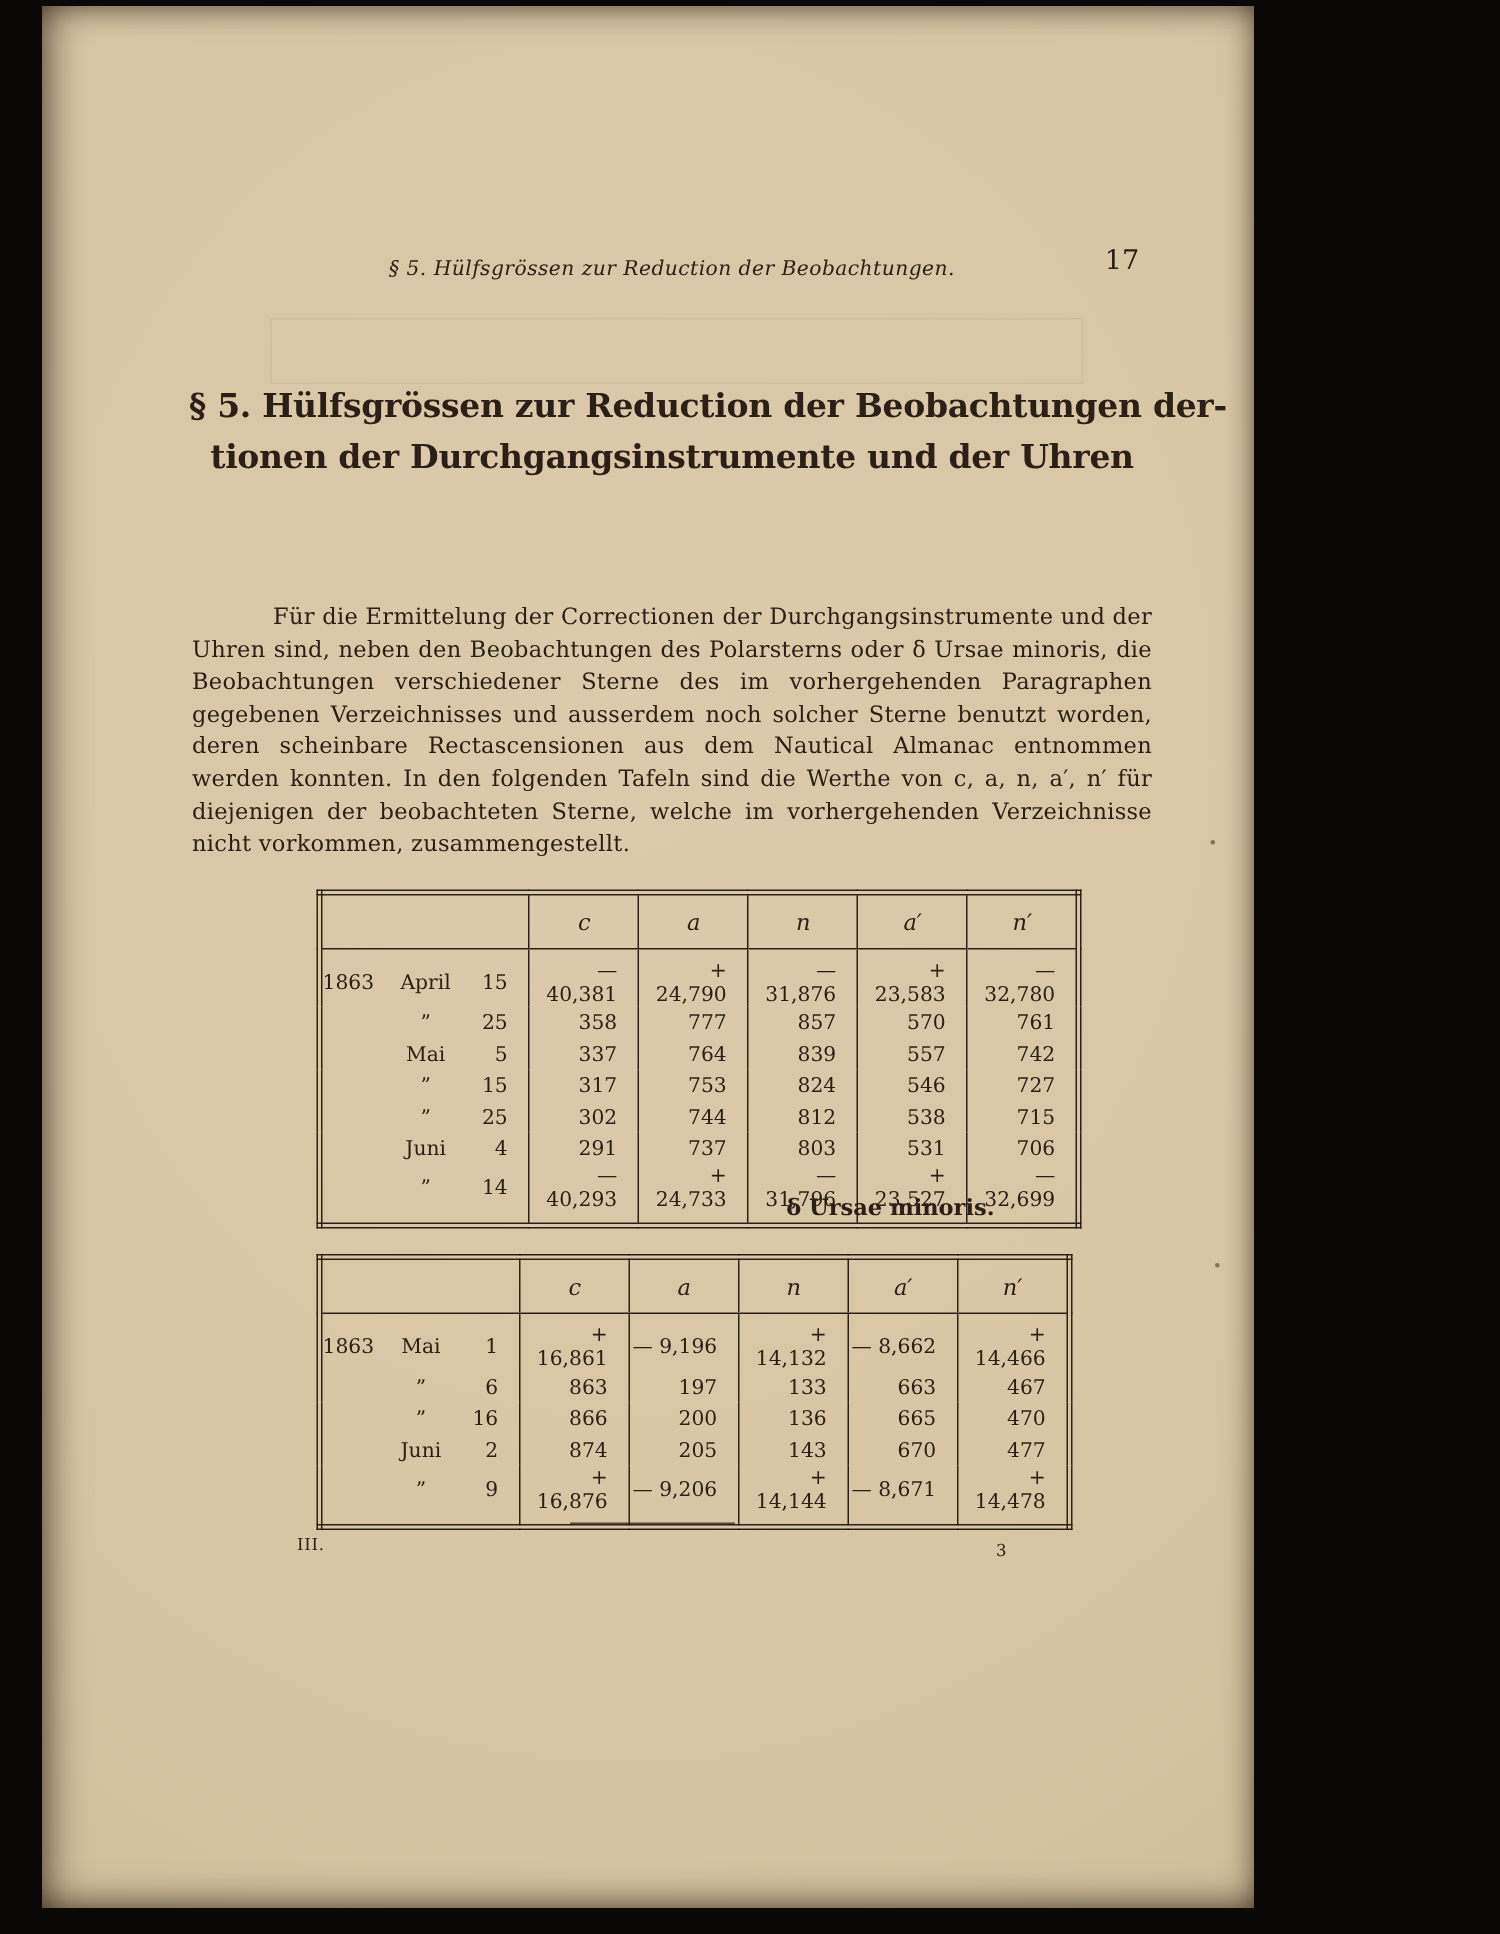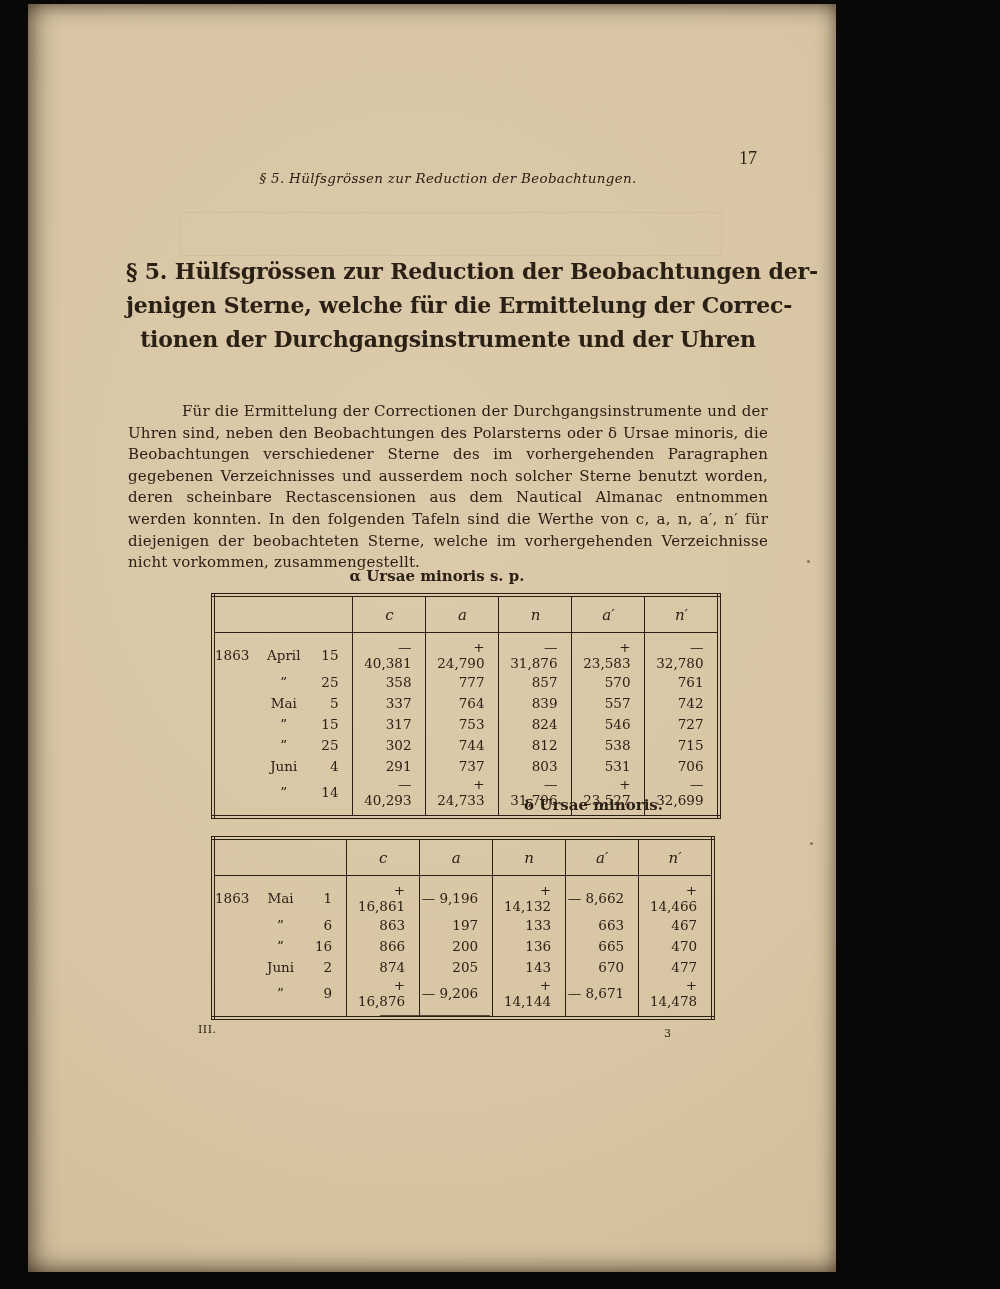--- a/index.html
+++ b/index.html
@@ -16,21 +16,21 @@
     color: #2b2015;
     background: radial-gradient(120% 90% at 48% 38%, #dccbab 0%, #d7c5a3 55%, #cdb995 100%);
     box-shadow:
       inset 16px 0 26px -12px rgba(30,18,8,.6),
       inset -12px 0 20px -12px rgba(30,18,8,.5),
       inset 0 14px 22px -14px rgba(30,18,8,.55),
       inset 0 -16px 24px -14px rgba(30,18,8,.55);
   }
   .running-row { position: absolute; top: 164px; left: 100px; width: 640px; text-align: center; }
   .running-head { font-style: italic; font-size: 13.5px; letter-spacing: .3px; }
-  .page-number { position: absolute; top: 144px; left: 700px; width: 40px; text-align: center; font-size: 18px; font-family: Liberation Serif, serif; }
+  .page-number { position: absolute; top: 159px; left: 700px; width: 40px; text-align: center; font-size: 18px; }
   .ghost { position: absolute; top: 208px; left: 152px; width: 540px; height: 42px; border: 1px solid rgba(60,40,20,.05); }
   .title {
     position: absolute; top: 250px; left: 98px; width: 644px; margin: 0;
     text-align: center; font-size: 22px; font-weight: bold; line-height: 34px; letter-spacing: -0.2px;
   }
   .title span { display: block; white-space: nowrap; }
   .body-par {
     position: absolute; top: 397px; left: 100px; width: 640px; margin: 0;
     font-size: 15px; line-height: 21.6px; text-align: justify; text-indent: 54px;
     letter-spacing: .2px;
@@ -72,27 +72,25 @@
 
   <div class="running-row">
     <span class="running-head">§ 5. Hülfsgrössen zur Reduction der Beobachtungen.</span>
   </div>
   <div class="page-number">17</div>
 
   <div class="ghost"></div>
 
   <h1 class="title">
     <span>§ 5. Hülfsgrössen zur Reduction der Beobachtungen der-</span>
-    <span>jenigen Sterne, welche für die Ermittelung der Correc-</span>
     <span>tionen der Durchgangsinstrumente und der Uhren</span>
   </h1>
 
   <p class="body-par">Für die Ermittelung der Correctionen der Durchgangsinstrumente und der Uhren sind, neben den Beobachtungen des Polarsterns oder δ Ursae minoris, die Beobachtungen verschiedener Sterne des im vorhergehenden Paragraphen gegebenen Verzeichnisses und ausserdem noch solcher Sterne benutzt worden, deren scheinbare Rectascensionen aus dem Nautical Almanac entnommen werden konnten. In den folgenden Tafeln sind die Werthe von c, a, n, a′, n′ für diejenigen der beobachteten Sterne, welche im vorhergehenden Verzeichnisse nicht vorkommen, zusammengestellt.</p>
 
-  <div class="caption caption-1">α Ursae minoris s. p.</div>
   <table class="obs table-1">
       <thead>
         <tr>
           <th style="width: 102px;"></th>
           <th style="width: 70px;">c</th>
           <th style="width: 70px;">a</th>
           <th style="width: 70px;">n</th>
           <th style="width: 70px;">a′</th>
           <th style="width: 70px;">n′</th>
         </tr>

